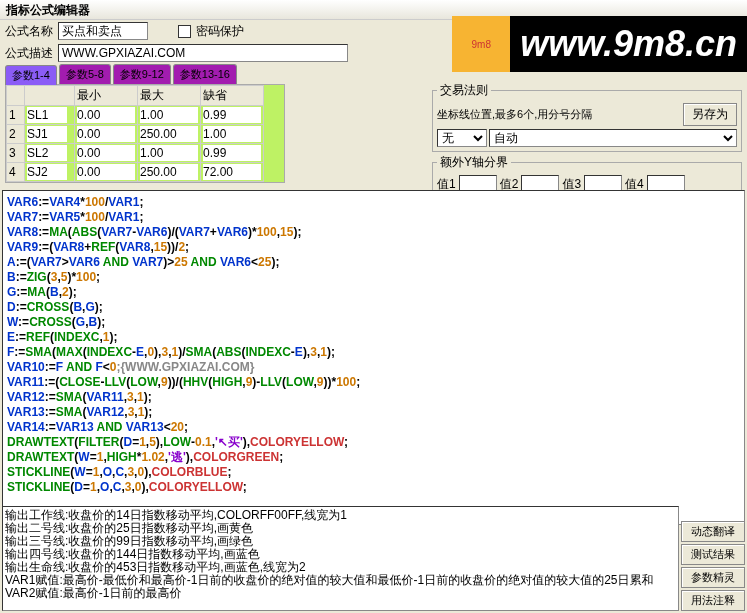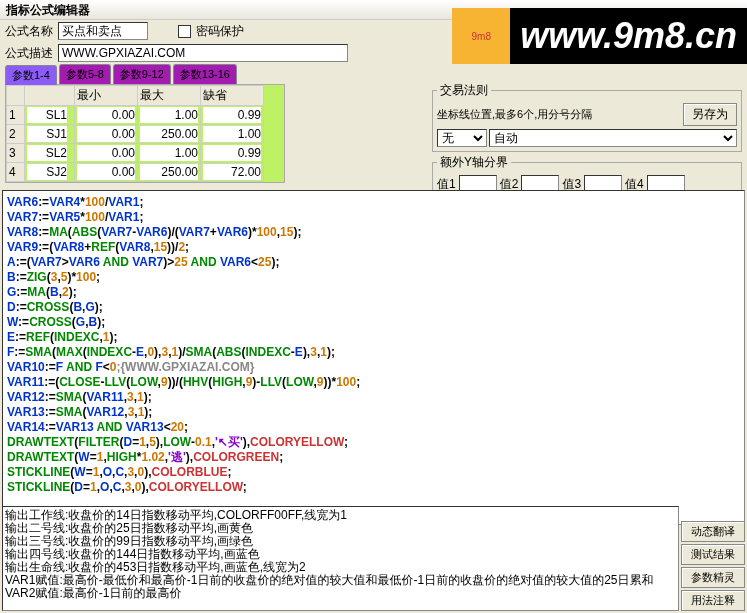--- a/index.html
+++ b/index.html
@@ -9,31 +9,31 @@
 .lbl { white-space: nowrap; }
 input[type=text] { border: 1px inset #888; background: #fff; padding: 1px 3px; height: 18px; }
 .checkbox { display: inline-block; width: 13px; height: 13px; border: 1px solid #333; background: #fff; }
 .tabs { display: flex; align-items: flex-end; gap: 0; padding-left: 5px; }
 .tab { border: 1px solid #888; border-bottom: none; padding: 2px 6px; background: #a21caf; cursor: pointer; margin-right: 2px; border-radius: 3px 3px 0 0; font-size: 11px; }
 .tab.active { background: #8b5cf6; position: relative; top: 1px; }
 .param-table { border: 1px solid #aaa; background: #bef264; margin: 0 5px; }
 .param-table table { border-collapse: collapse; }
 .param-table th, .param-table td { border: 1px solid #ccc; padding: 1px 2px; text-align: left; font-weight: normal; }
 .param-table th { background: #ece9d8; }
-.param-table input { border: none; width: 58px; height: 16px; text-align: right; }
+.param-table input { border: none; width: 58px; height: 16px; }
 .param-table .nm input { width: 40px; }
 .right-panel { position: absolute; top: 22px; right: 0; width: 320px; }
 fieldset { border: 1px solid #aaa; margin: 2px 5px; padding: 4px; font-size: 11px; }
 fieldset legend { padding: 0 3px; }
 .btn { border: 1px solid #888; background: #ece9d8; padding: 2px 8px; cursor: pointer; box-shadow: 1px 1px 0 #fff inset; font-size: 12px; }
 .code-area { position: absolute; top: 190px; left: 2px; right: 2px; bottom: 88px; border: 1px inset #888; background: #fff; padding: 4px; font-family: "Courier New", monospace; font-weight: bold; font-size: 12px; overflow: auto; line-height: 15px; }
 .output-area { position: absolute; bottom: 2px; left: 2px; right: 68px; height: 105px; border: 1px inset #888; background: #fff; font-size: 11px; padding: 2px; overflow: hidden; line-height: 13px; }
 .side-btns { position: absolute; bottom: 2px; right: 2px; width: 64px; display: flex; flex-direction: column; gap: 2px; }
 .side-btns .btn { padding: 2px 4px; font-size: 11px; }
-.watermark { position: absolute; top: 8px; right: 0; display: flex; align-items: center; height: 56px; pointer-events: none; }
+.watermark { position: absolute; top: 16px; right: 0; display: flex; align-items: center; height: 56px; pointer-events: none; }
 .watermark .logo { width: 58px; height: 56px; background: #f7b432; color: #c33; display: flex; align-items: center; justify-content: center; font-size: 10px; text-align: center; }
 .watermark .url { background: #000000; color: #fff; font-size: 36px; font-weight: bold; font-style: italic; padding: 0 10px; height: 56px; line-height: 56px; font-family: Arial; }
 select { border: 1px inset #888; background: #fff; height: 18px; }
 
 .k-blue { color: #0033cc; }
 .k-green { color: #008800; }
 .k-red { color: #cc3333; }
 .k-orange { color: #cc7700; }
 .k-purple { color: #8800cc; }
 .k-gray { color: #888; }

